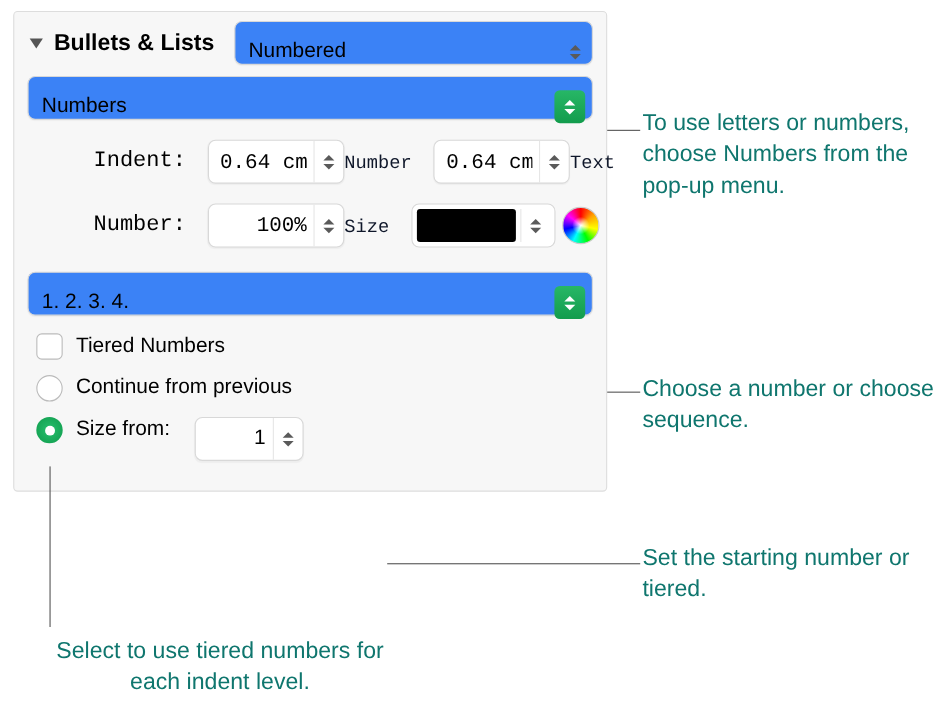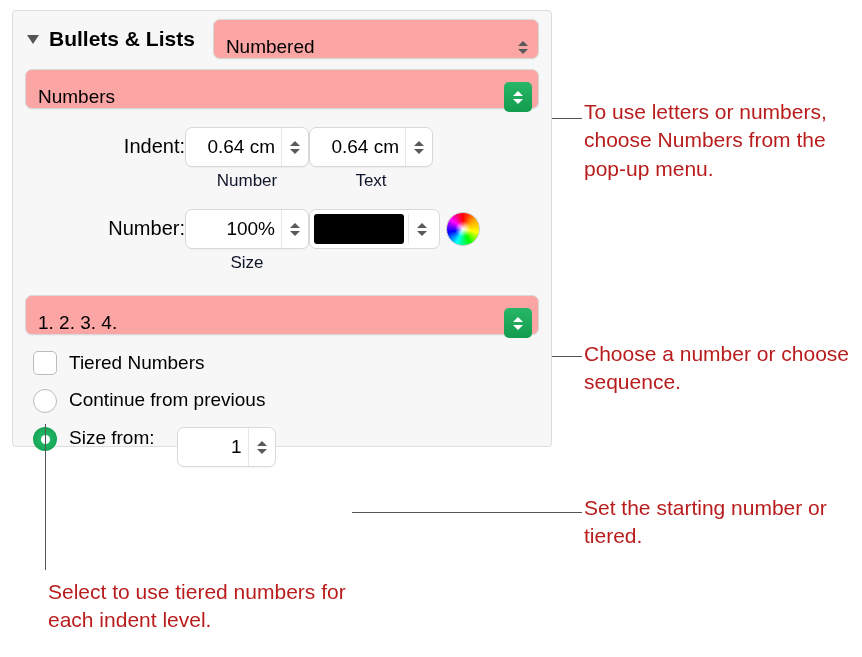--- a/index.html
+++ b/index.html
@@ -37,21 +37,21 @@
     margin-left: 2px;
   }
   .section-title {
     font-weight: 700;
     font-size: 21px;
   }
   .popup {
     display: flex;
     align-items: center;
     justify-content: space-between;
-    background: #fca5a5;
+    background: #3b82f6;
     border: 1px solid #d8d8d8;
     border-radius: 7px;
     height: 40px;
     padding: 16px 6px 0 12px;
     box-shadow: 0 1px 1px rgba(0,0,0,0.04);
   }
   .popup.header-style {
     flex: 1;
     margin-left: 8px;
   }
@@ -87,31 +87,33 @@
     background: linear-gradient(#27b766,#139c4d);
     border-radius: 5px;
     color: #fff;
   }
   .chevrons-green .chev-up { border-bottom-color:#fff; }
   .chevrons-green .chev-down { border-top-color:#fff; }
 
   .indent-row, .number-row {
     display: flex;
     align-items: flex-start;
+    gap: 20px;
     margin: 18px 0 0 60px;
+    font-family: Liberation Mono, monospace;
   }
   .field-label {
     width: 100px;
     text-align: right;
     padding-top: 8px;
     font-size: 20px;
   }
   .stepper-group {
     display: flex;
-    flex-direction: column;
+    flex-direction: row;
     align-items: center;
   }
   .stepper {
     display: flex;
     align-items: center;
     background: #fff;
     border: 1px solid #d8d8d8;
     border-radius: 7px;
     height: 40px;
     box-shadow: 0 1px 1px rgba(0,0,0,0.04);
@@ -227,21 +229,21 @@
     position:absolute;
     height: 1px;
     background:#555;
   }
 
   
   .callout {
     position:absolute;
     font-size: 21px;
     line-height: 1.35;
-    color:#b91c1c;
+    color:#0f766e;
   }
 </style>
 </head>
 <body>
 
 <div class="panel">
 
   <div class="section-header">
     <div class="disclosure"></div>
     <div class="section-title">Bullets &amp; Lists</div>
@@ -345,13 +347,13 @@
 </div>
 
 <div class="connector" style="left:552px; top:118px; width:30px;"></div>
 <div class="connector" style="left:552px; top:356px; width:30px;"></div>
 <div class="connector" style="left:352px; top:512px; width:230px;"></div>
 <div class="connector" style="left:45px; top:424px; width:1px; height:146px; background:#555;"></div>
 
 <div class="callout" style="left:584px; top:98px; width:260px;">To use letters or numbers, choose Numbers from the pop-up menu.</div>
 <div class="callout" style="left:584px; top:340px; width:270px;">Choose a number or choose sequence.</div>
 <div class="callout" style="left:584px; top:494px; width:250px;">Set the starting number or tiered.</div>
-<div class="callout" style="left:48px; top:578px; width:340px;">Select to use tiered numbers for each indent level.</div>
+<div class="callout" style="left:30px; top:578px; width:340px;text-align:center;">Select to use tiered numbers for each indent level.</div>
 
 </body></html>

